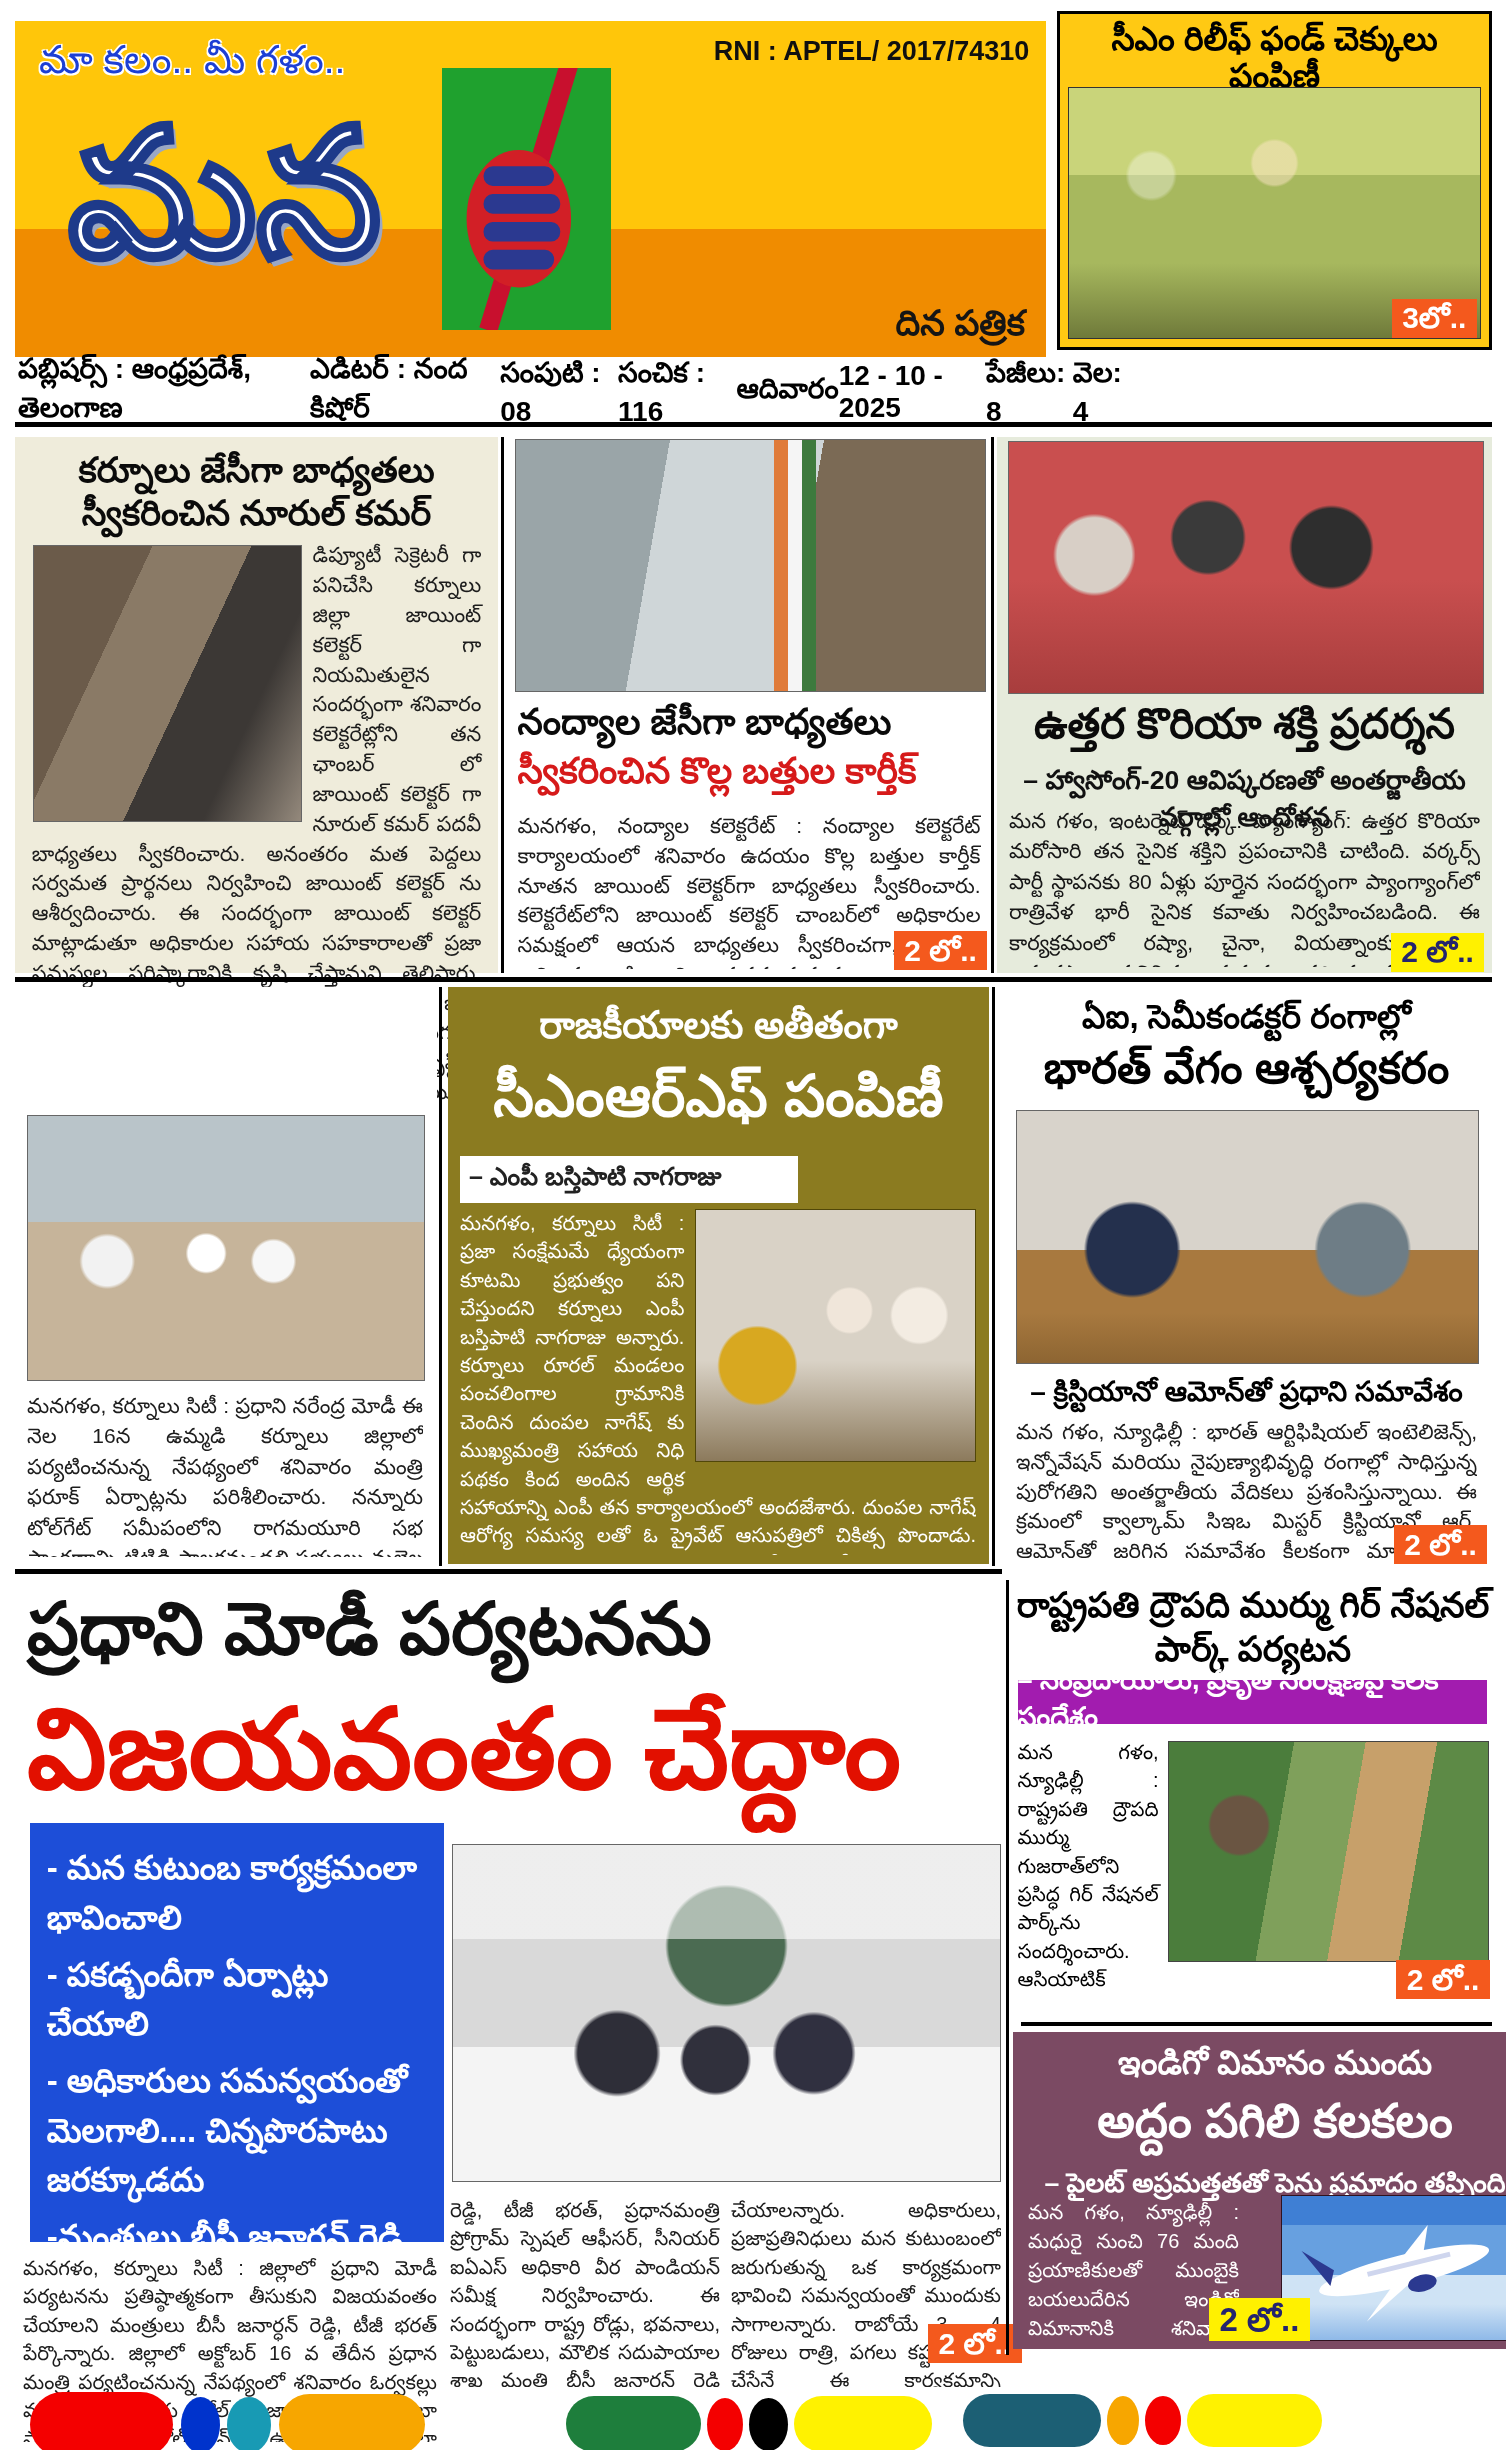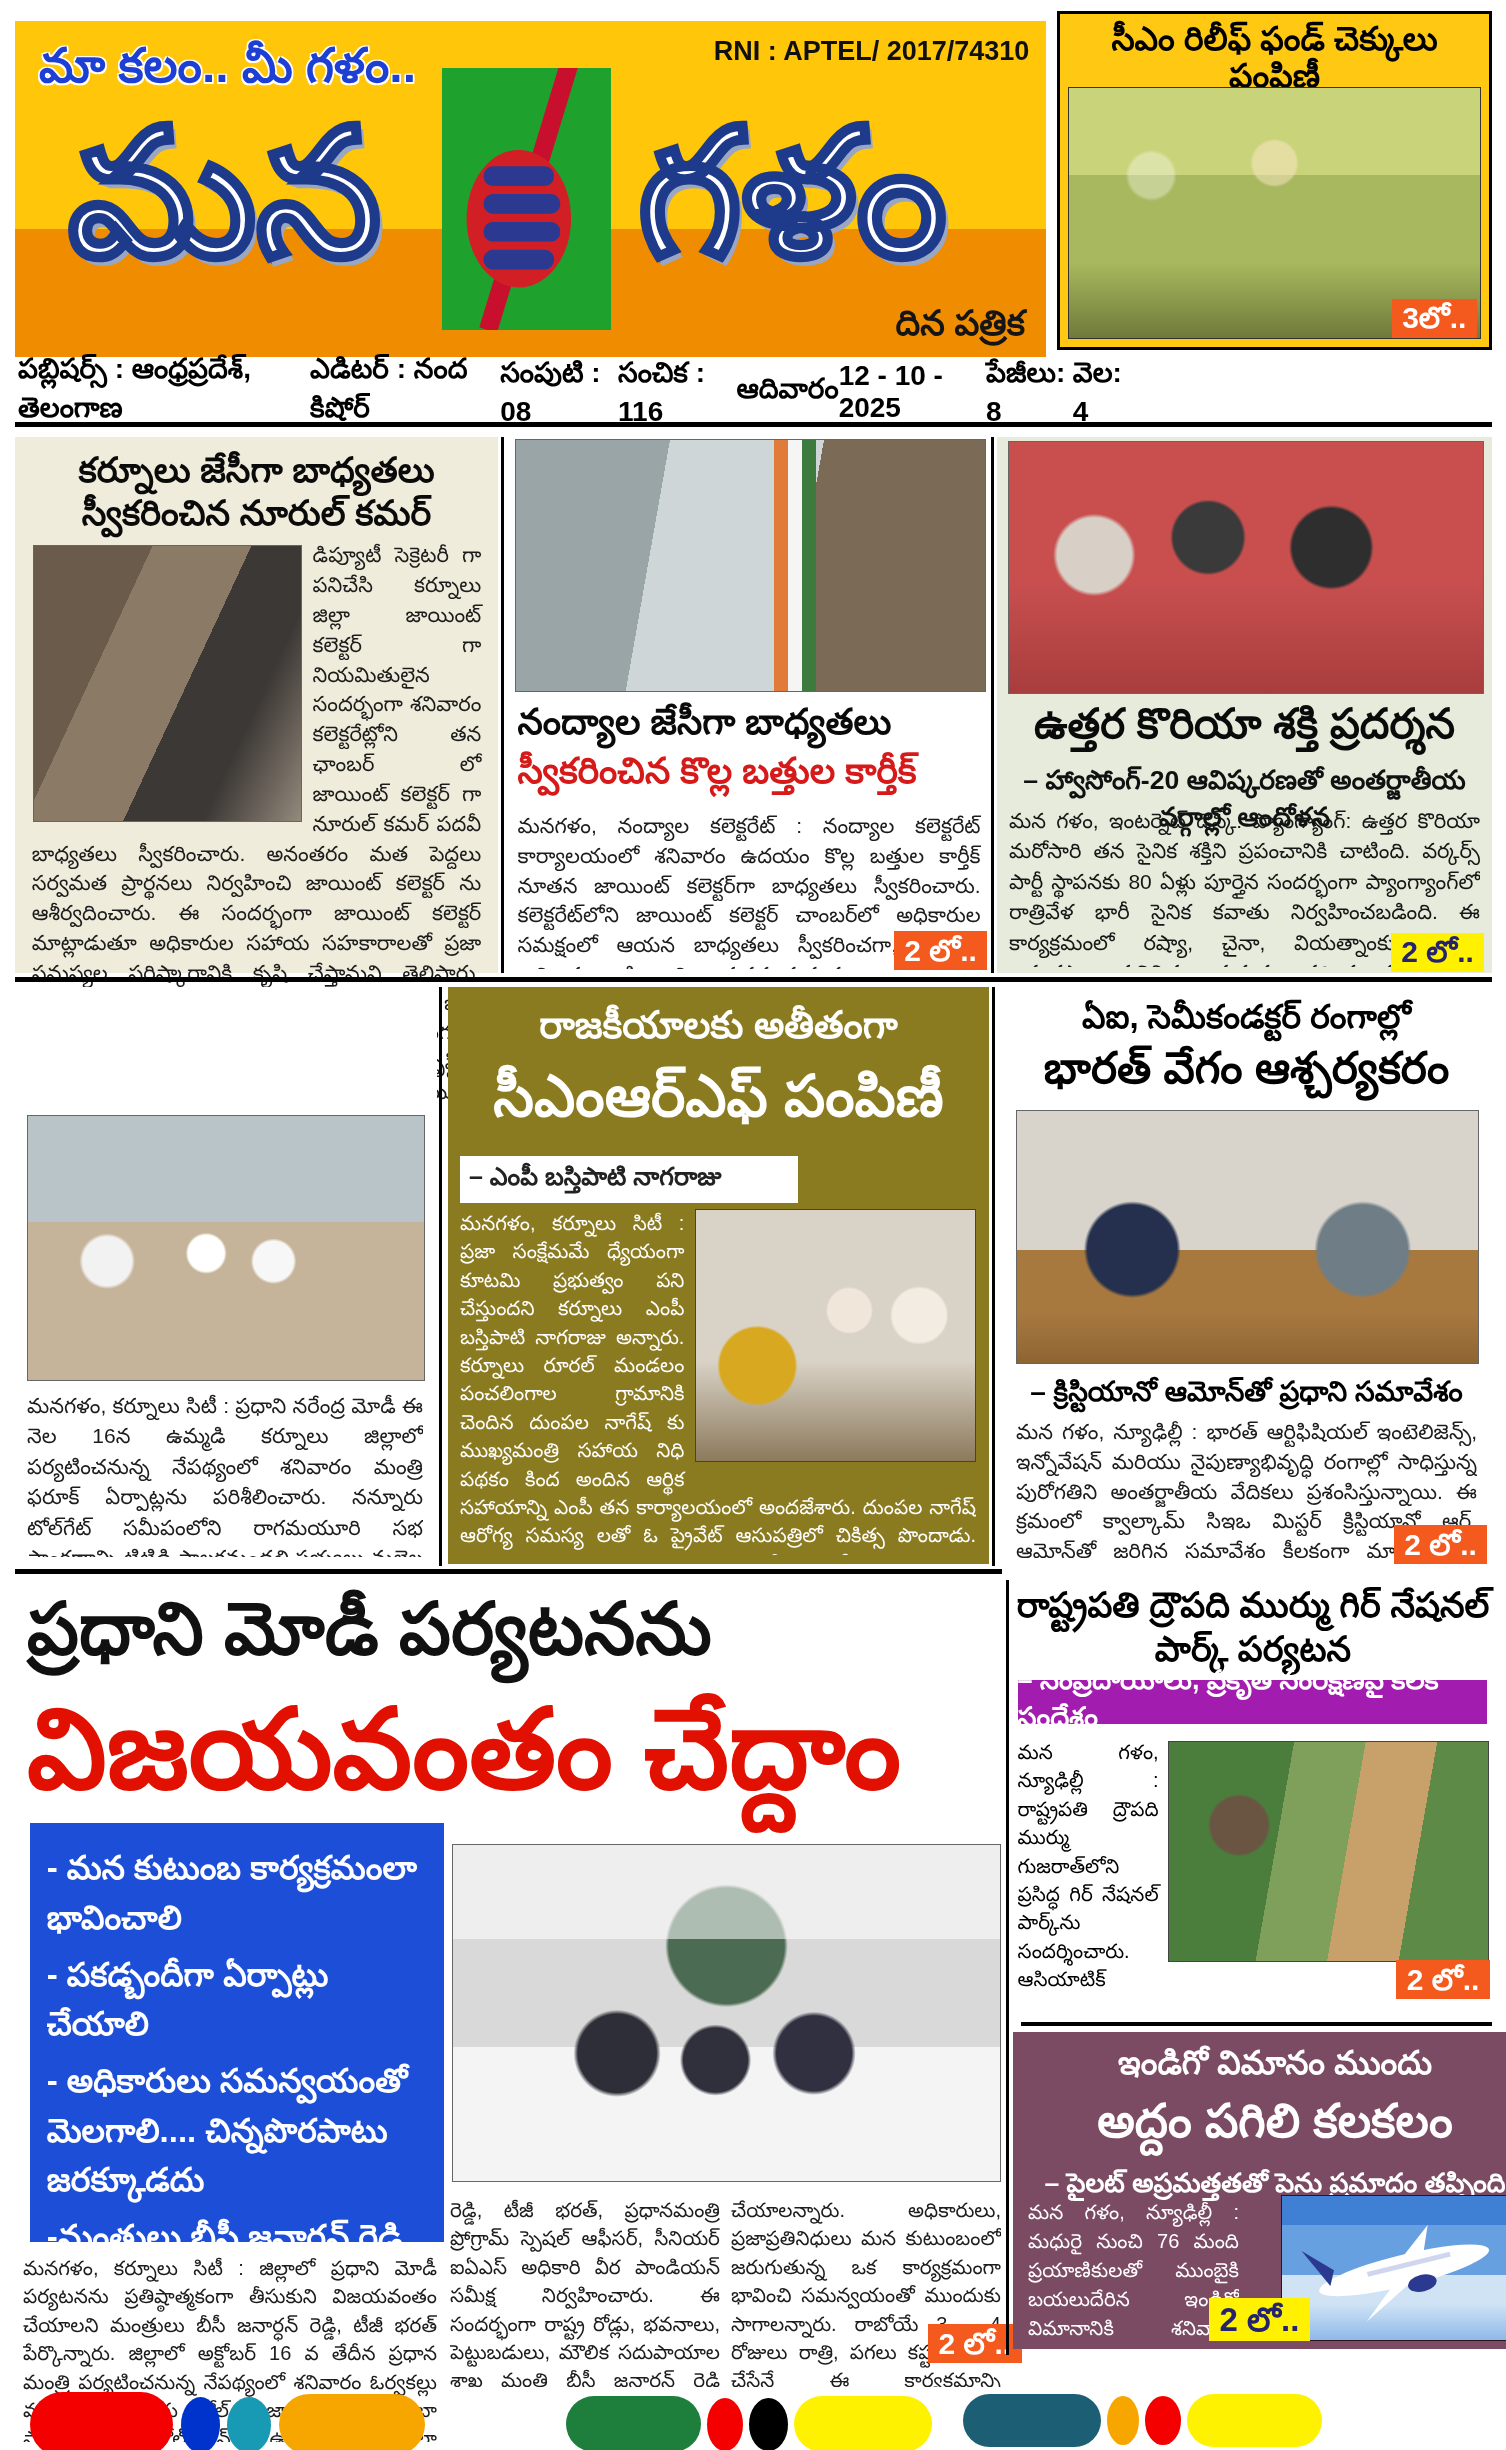--- a/index.html
+++ b/index.html
@@ -7,21 +7,21 @@
   #page{position:relative;width:1507px;height:2450px;background:#fff;overflow:hidden;}
   .abs{position:absolute;}
   .photo{background:#999;border:0.8px solid #666;overflow:hidden;}
   .jt{text-align:justify;}
   .vline{position:absolute;width:3px;background:#000;}
   .hline{position:absolute;background:#000;}
 
   
   #mast{left:15px;top:21px;width:1031px;height:336px;
     background:linear-gradient(180deg,#FFC60A 0 62%,#F08C00 62% 100%);}
-  #tagline{left:24px;top:16.7px;font-size:48px;font-weight:bold;color:#1D3FD4;
+  #tagline{left:24px;top:16.7px;font-size:39px;font-weight:normal;color:#1D3FD4;
     text-shadow:-1.5px -1.5px 0 #fff,1.5px -1.5px 0 #fff,-1.5px 1.5px 0 #fff,1.5px 1.5px 0 #fff;}
   #rni{right:16.7px;top:15px;font-size:27px;font-weight:bold;color:#101010;text-align:right;}
   .logo-word{font-size:178px;line-height:1;font-weight:bold;color:#fff;
     -webkit-text-stroke:4.6px #1E3A8A;
     text-shadow:4.6px 6px 0 #9aa7c4,2.3px 3px 0 #1E3A8A;}
   #logo-mana{left:53px;top:84px;}
   #logo-galam{left:623px;top:84px;}
   #emblem{left:427px;top:47px;width:169px;height:262px;}
   #dina{right:21px;bottom:4.6px;font-size:35px;font-weight:bold;color:#151515;}
 
@@ -181,21 +181,20 @@
         </g>
         <ellipse cx="50" cy="92" rx="34" ry="42" fill="#D21F26"></ellipse>
         <g fill="#2B3990">
           <rect x="27" y="60" width="46" height="12" rx="6"></rect>
           <rect x="27" y="77" width="50" height="12" rx="6"></rect>
           <rect x="27" y="94" width="50" height="12" rx="6"></rect>
           <rect x="27" y="111" width="46" height="12" rx="6"></rect>
         </g>
       </svg>
     </div>
-    <span id="logo-galam" class="abs logo-word">గళం</span>
     <span id="dina" class="abs">దిన పత్రిక</span>
   </div>
 
   <div id="leadbox" class="abs">
     <h2 class="headline">సీఎం రిలీఫ్ ఫండ్ చెక్కులు పంపిణీ</h2>
     <div id="lead-photo"></div>
     <div id="lead-badge" class="badge">3లో..</div>
   </div>
 
   <div id="infobar" class="abs">

